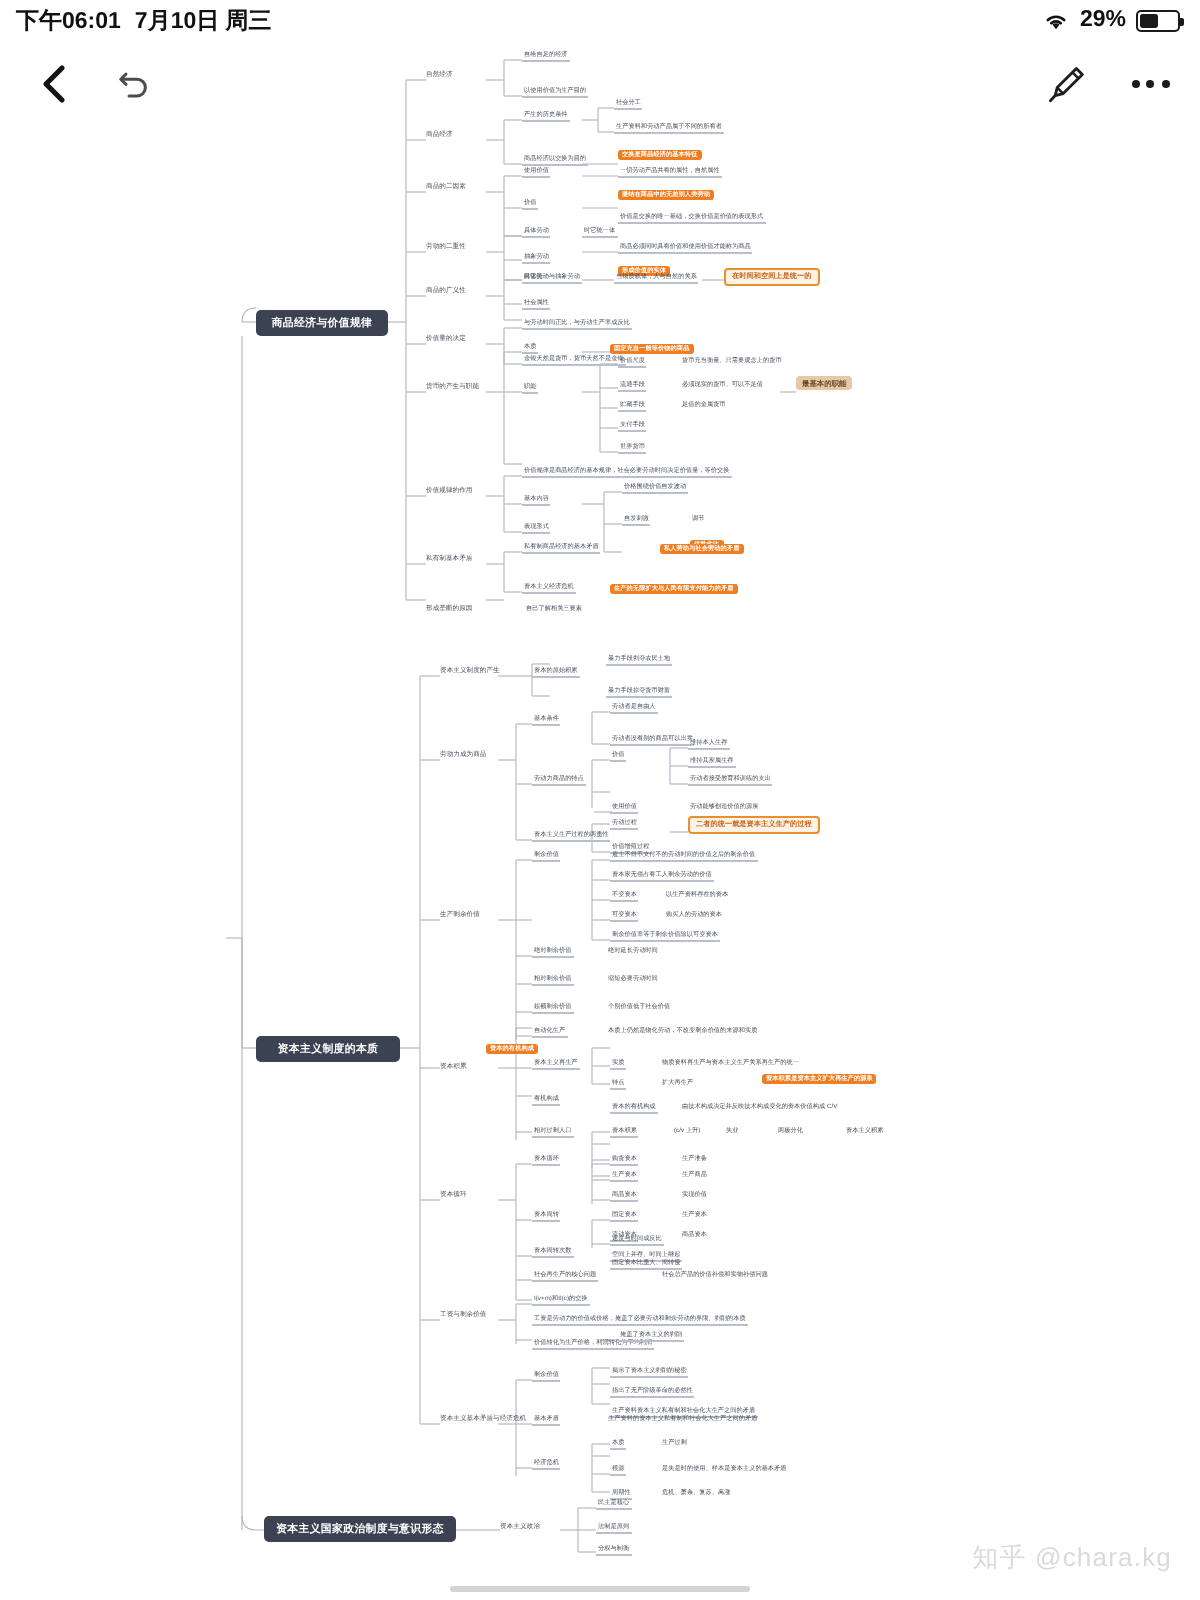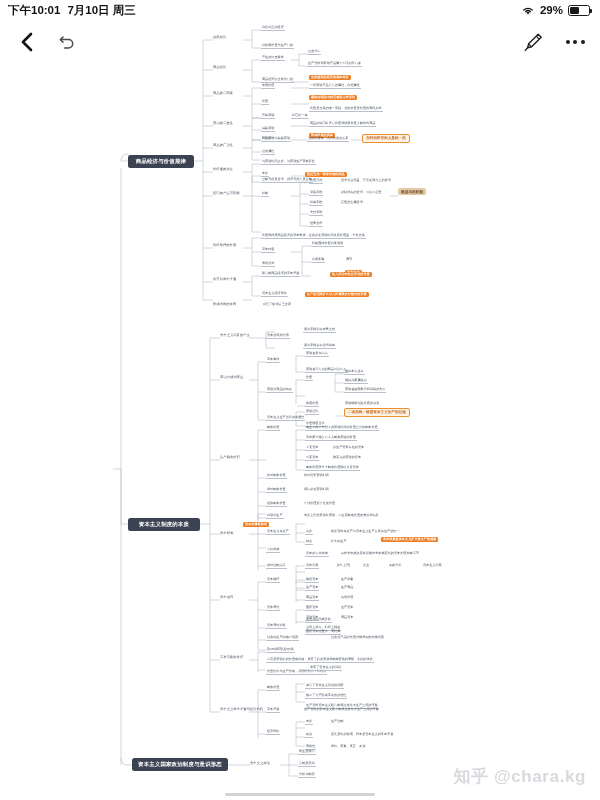--- a/index.html
+++ b/index.html
@@ -103,36 +103,36 @@
   .chip-tan {
     background:#e3c9a8; color:#6b4a24; border-radius:2px;
     padding:1.6px 3px; font-size:3.7px; font-weight:600;
   }
   
   .cat { color:#4a5160; font-size:3.3px; }
 
   
   .watermark {
     position:absolute; right:14px; bottom:12px;
-    color:#d8dade; font-size:17px; letter-spacing:0.6px;
-    font-weight:700; user-select:none;
+    color:#d8dade; font-size:13px; letter-spacing:0.6px;
+    font-weight:400; user-select:none;
   }
   .home-ind {
     position:absolute; bottom:4px; left:50%; transform:translateX(-50%);
     width:150px; height:3px; background:#d3d3d6; border-radius:2px;
   }
 </style>
 </head>
 <body>
 
 <div class="screen">
 
   <div class="statusbar">
     <div class="sb-left">
-      <span>下午10:01</span>
+      <span>下午06:01</span>
       <span>7月10日 周三</span>
     </div>
     <div class="sb-right">
       <span class="wifi-icon">
         <svg width="14" height="11" viewBox="0 0 14 11">
           <path d="M7 9.6 L5.2 7.3 A3 3 0 0 1 8.8 7.3 Z" fill="#111"></path>
           <path d="M2.9 5.0 A6 6 0 0 1 11.1 5.0" stroke="#111" stroke-width="1.3" fill="none" stroke-linecap="round"></path>
           <path d="M4.6 6.6 A3.6 3.6 0 0 1 9.4 6.6" stroke="#111" stroke-width="1.3" fill="none" stroke-linecap="round"></path>
         </svg>
       </span>

